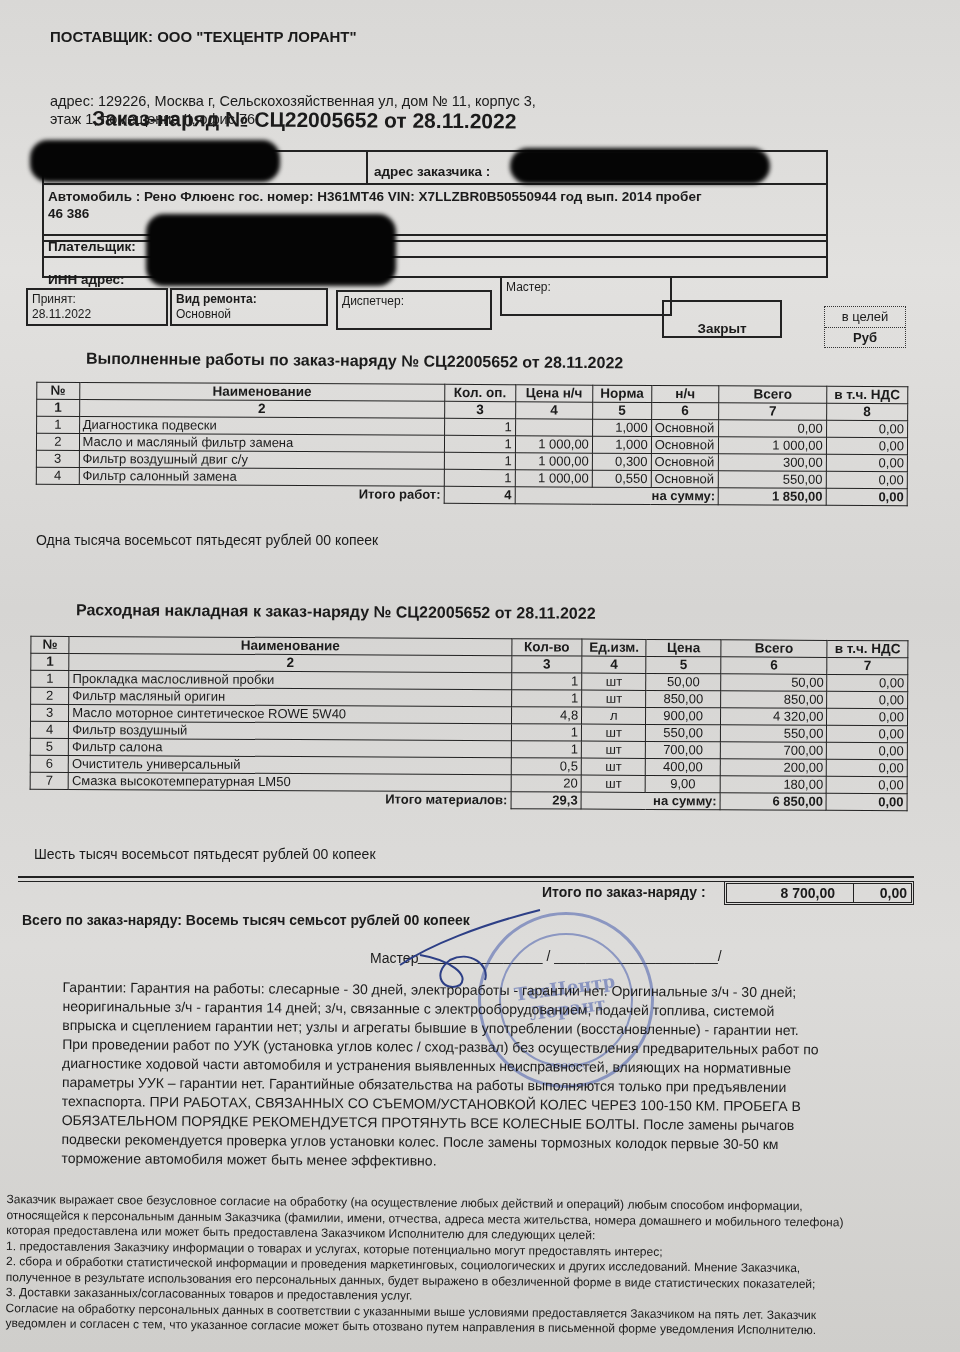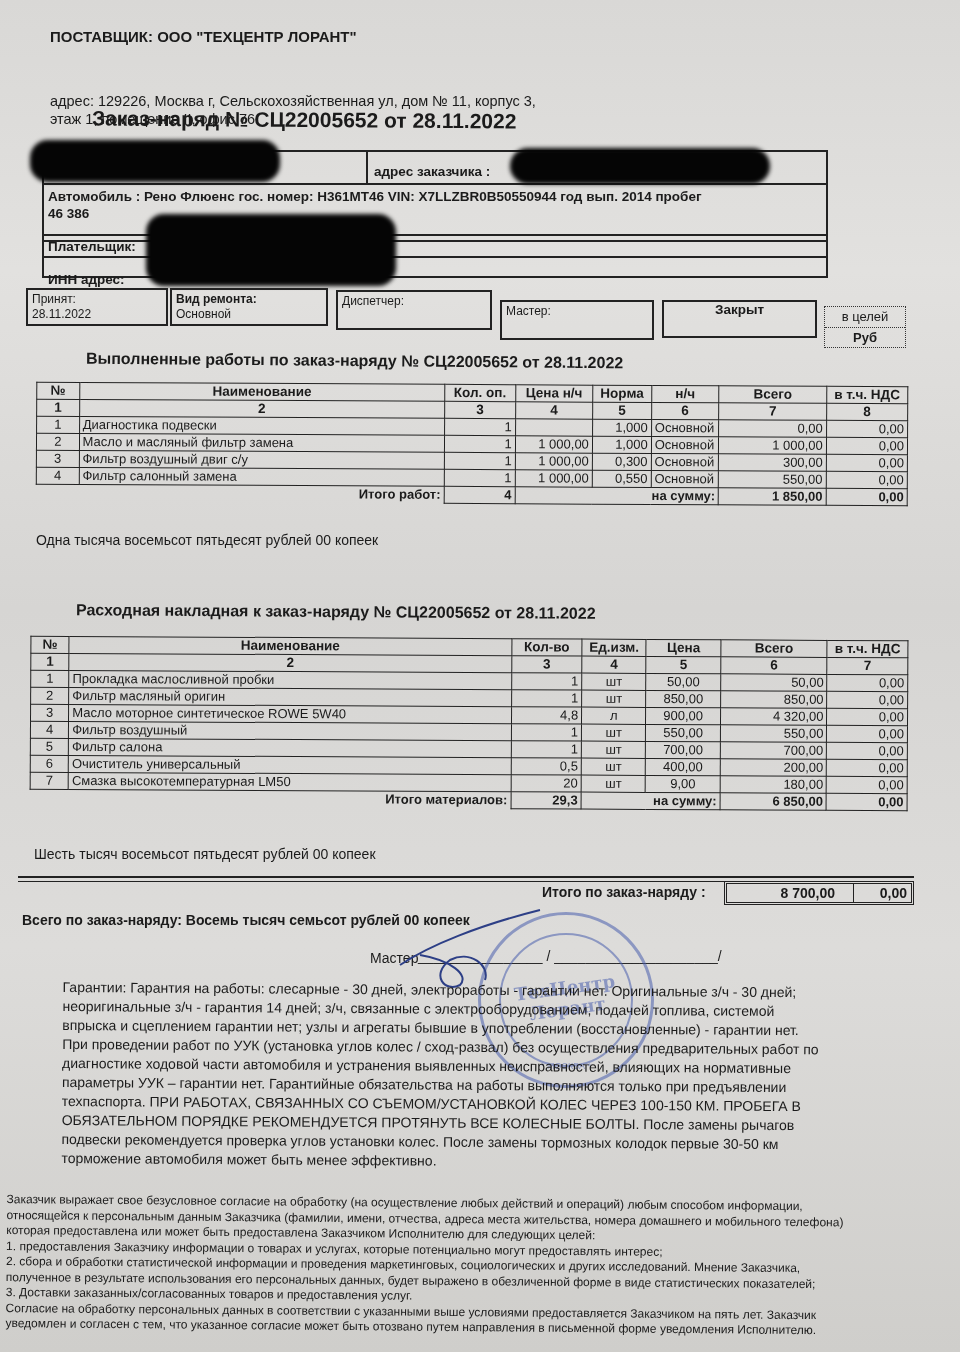--- a/index.html
+++ b/index.html
@@ -60,24 +60,24 @@
   <div class="small" style="position:absolute; left:4px; top:2px;">Принят:</div>
   <div class="small" style="position:absolute; left:4px; top:17px;">28.11.2022</div>
 </div>
 <div class="box" style="left:170px; top:288px; width:158px; height:38px;">
   <div class="small" style="position:absolute; left:4px; top:2px;font-weight:bold;">Вид ремонта:</div>
   <div class="small" style="position:absolute; left:4px; top:17px;">Основной</div>
 </div>
 <div class="box" style="left:336px; top:290px; width:156px; height:40px;">
   <div class="small" style="position:absolute; left:4px; top:2px;">Диспетчер:</div>
 </div>
-<div class="box" style="left:500px; top:300px; width:154px; height:40px;">
+<div class="box" style="left:500px; top:276px; width:172px; height:40px;">
   <div class="small" style="position:absolute; left:4px; top:2px;">Мастер:</div>
 </div>
-<div class="box" style="left:662px; top:300px; width:155px; height:38px; display:flex; align-items:flex-start; justify-content:center;">
+<div class="box" style="left:662px; top:300px; width:120px; height:38px; display:flex; align-items:flex-end; justify-content:center;">
   <span class="lbl">Закрыт</span>
 </div>
 <div style="position:absolute; left:824px; top:306px; width:82px; height:42px; border:1.5px dotted #333; box-sizing:border-box; font-size:13px;">
   <div style="text-align:center; border-bottom:1px dotted #333; height:20px; line-height:20px;">в целей</div>
   <div style="text-align:center; font-weight:bold; line-height:20px;">Руб</div>
 </div>
 
 <div class="abs sec-title" style="left:86px; top:352px; transform:rotate(0.5deg);">Выполненные работы по заказ-наряду №  СЦ22005652 от 28.11.2022</div>
 <table class="grid" style="left:36px; top:384px; width:872px; transform:rotate(0.3deg);">
   <colgroup>

